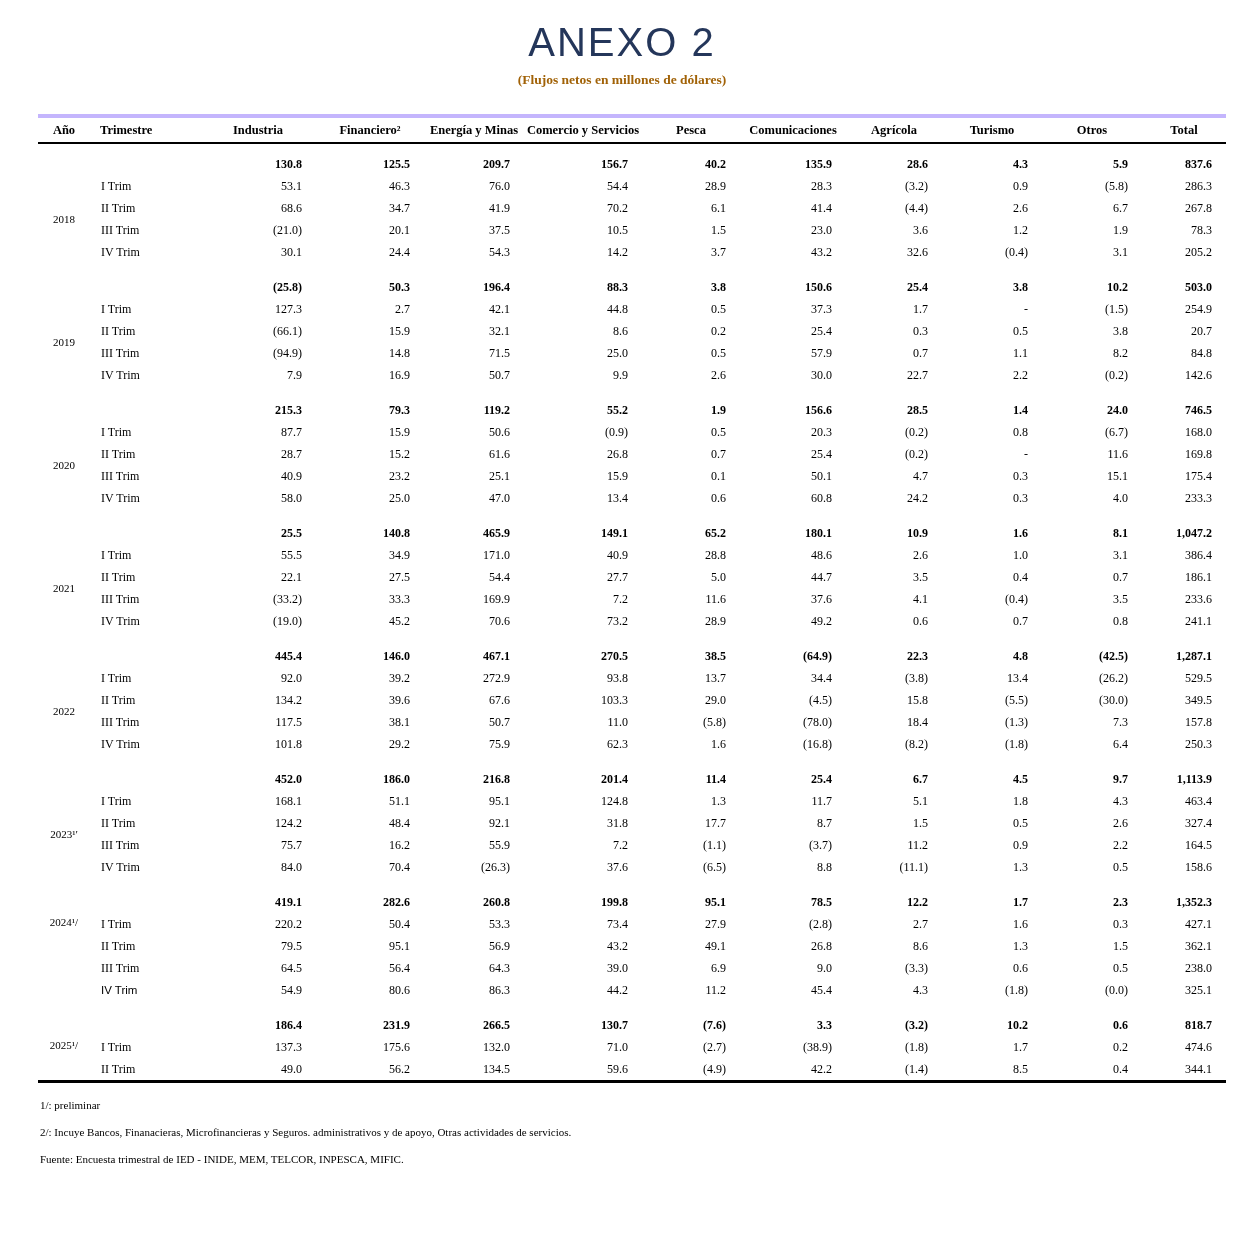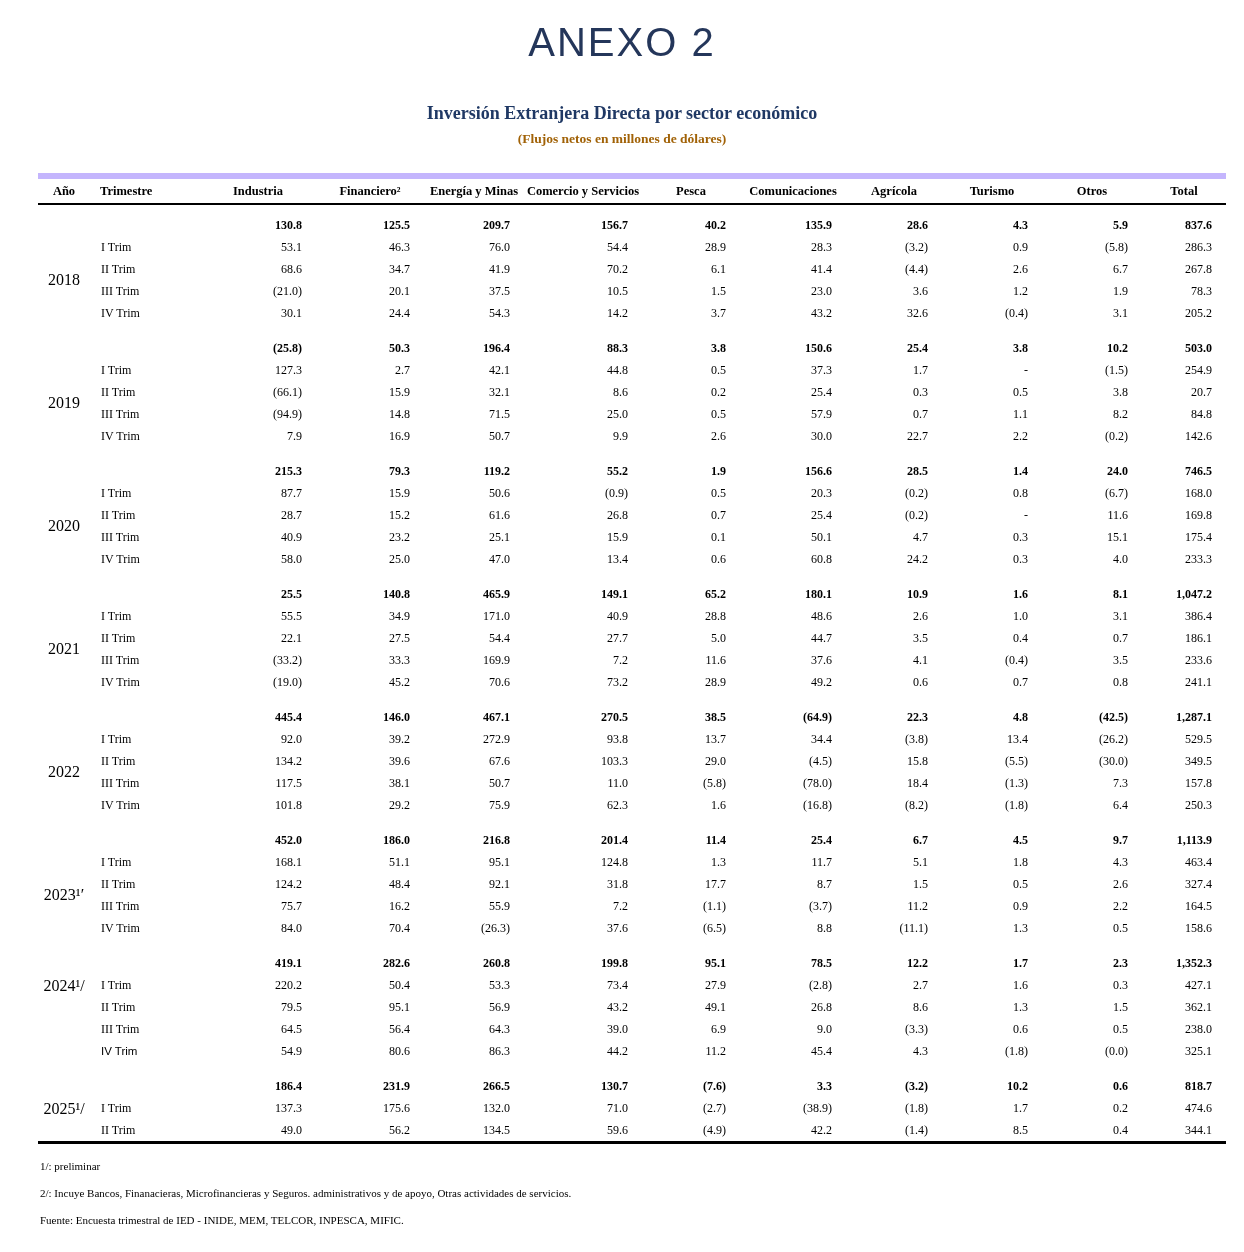--- a/index.html
+++ b/index.html
@@ -38,60 +38,59 @@
     color: #a16207;
   }
 
   table.ied {
     border-collapse: collapse;
     table-layout: fixed;
     margin: 26px 0 0 38px;
     border-top: 3px solid #000;
     border-bottom: 3px solid #000;
   }
-  thead tr { border-bottom: 2px solid #000; border-top: 6px solid #c4b5fd; }
+  thead tr { border-bottom: 2px solid #000; border-top: 4px solid #c4b5fd; }
   th {
     font-size: 12.5px;
     font-weight: bold;
     text-align: center;
     padding: 5px 1px 4px 1px;
     white-space: nowrap;
     overflow: hidden;
   }
   th.trim-head { text-align: left; padding-left: 10px; }
   td {
     font-size: 12px;
     height: 22px;
     padding: 0;
     vertical-align: middle;
     white-space: nowrap;
   }
   td.num { text-align: right; padding-right: 14px; }
   tr.annual td { font-weight: bold; }
   td.trim { padding-left: 11px; }
   td.trim.sans { font-family: "Liberation Sans", sans-serif; font-size: 11.5px; }
-  td.year { text-align: center; font-size: 16px; }
+  td.year { text-align: center; font-size: 11px; }
   td.year.middle { vertical-align: middle; }
   td.year.top { vertical-align: top; padding-top: 3px; }
   tr.gap td { height: 13px; }
   tr.gap.first td { height: 9px; }
 
   .footnotes { margin: 16px 0 0 40px; }
   .footnotes p {
     margin: 0 0 15px 0;
     font-size: 11px;
   }
 </style>
 </head>
 <body>
 
 <div class="page">
 
   <div class="main-title">ANEXO 2</div>
-  <div class="subtitle">Inversión Extranjera Directa por sector económico</div>
   <div class="subtitle2">(Flujos netos en millones de dólares)</div>
 
   <table class="ied" id="ied-table">
     <colgroup>
       <col style="width:52px">
         <col style="width:110px">
       <col style="width:116px">
         <col style="width:108px">
         <col style="width:100px">
       <col style="width:118px">

